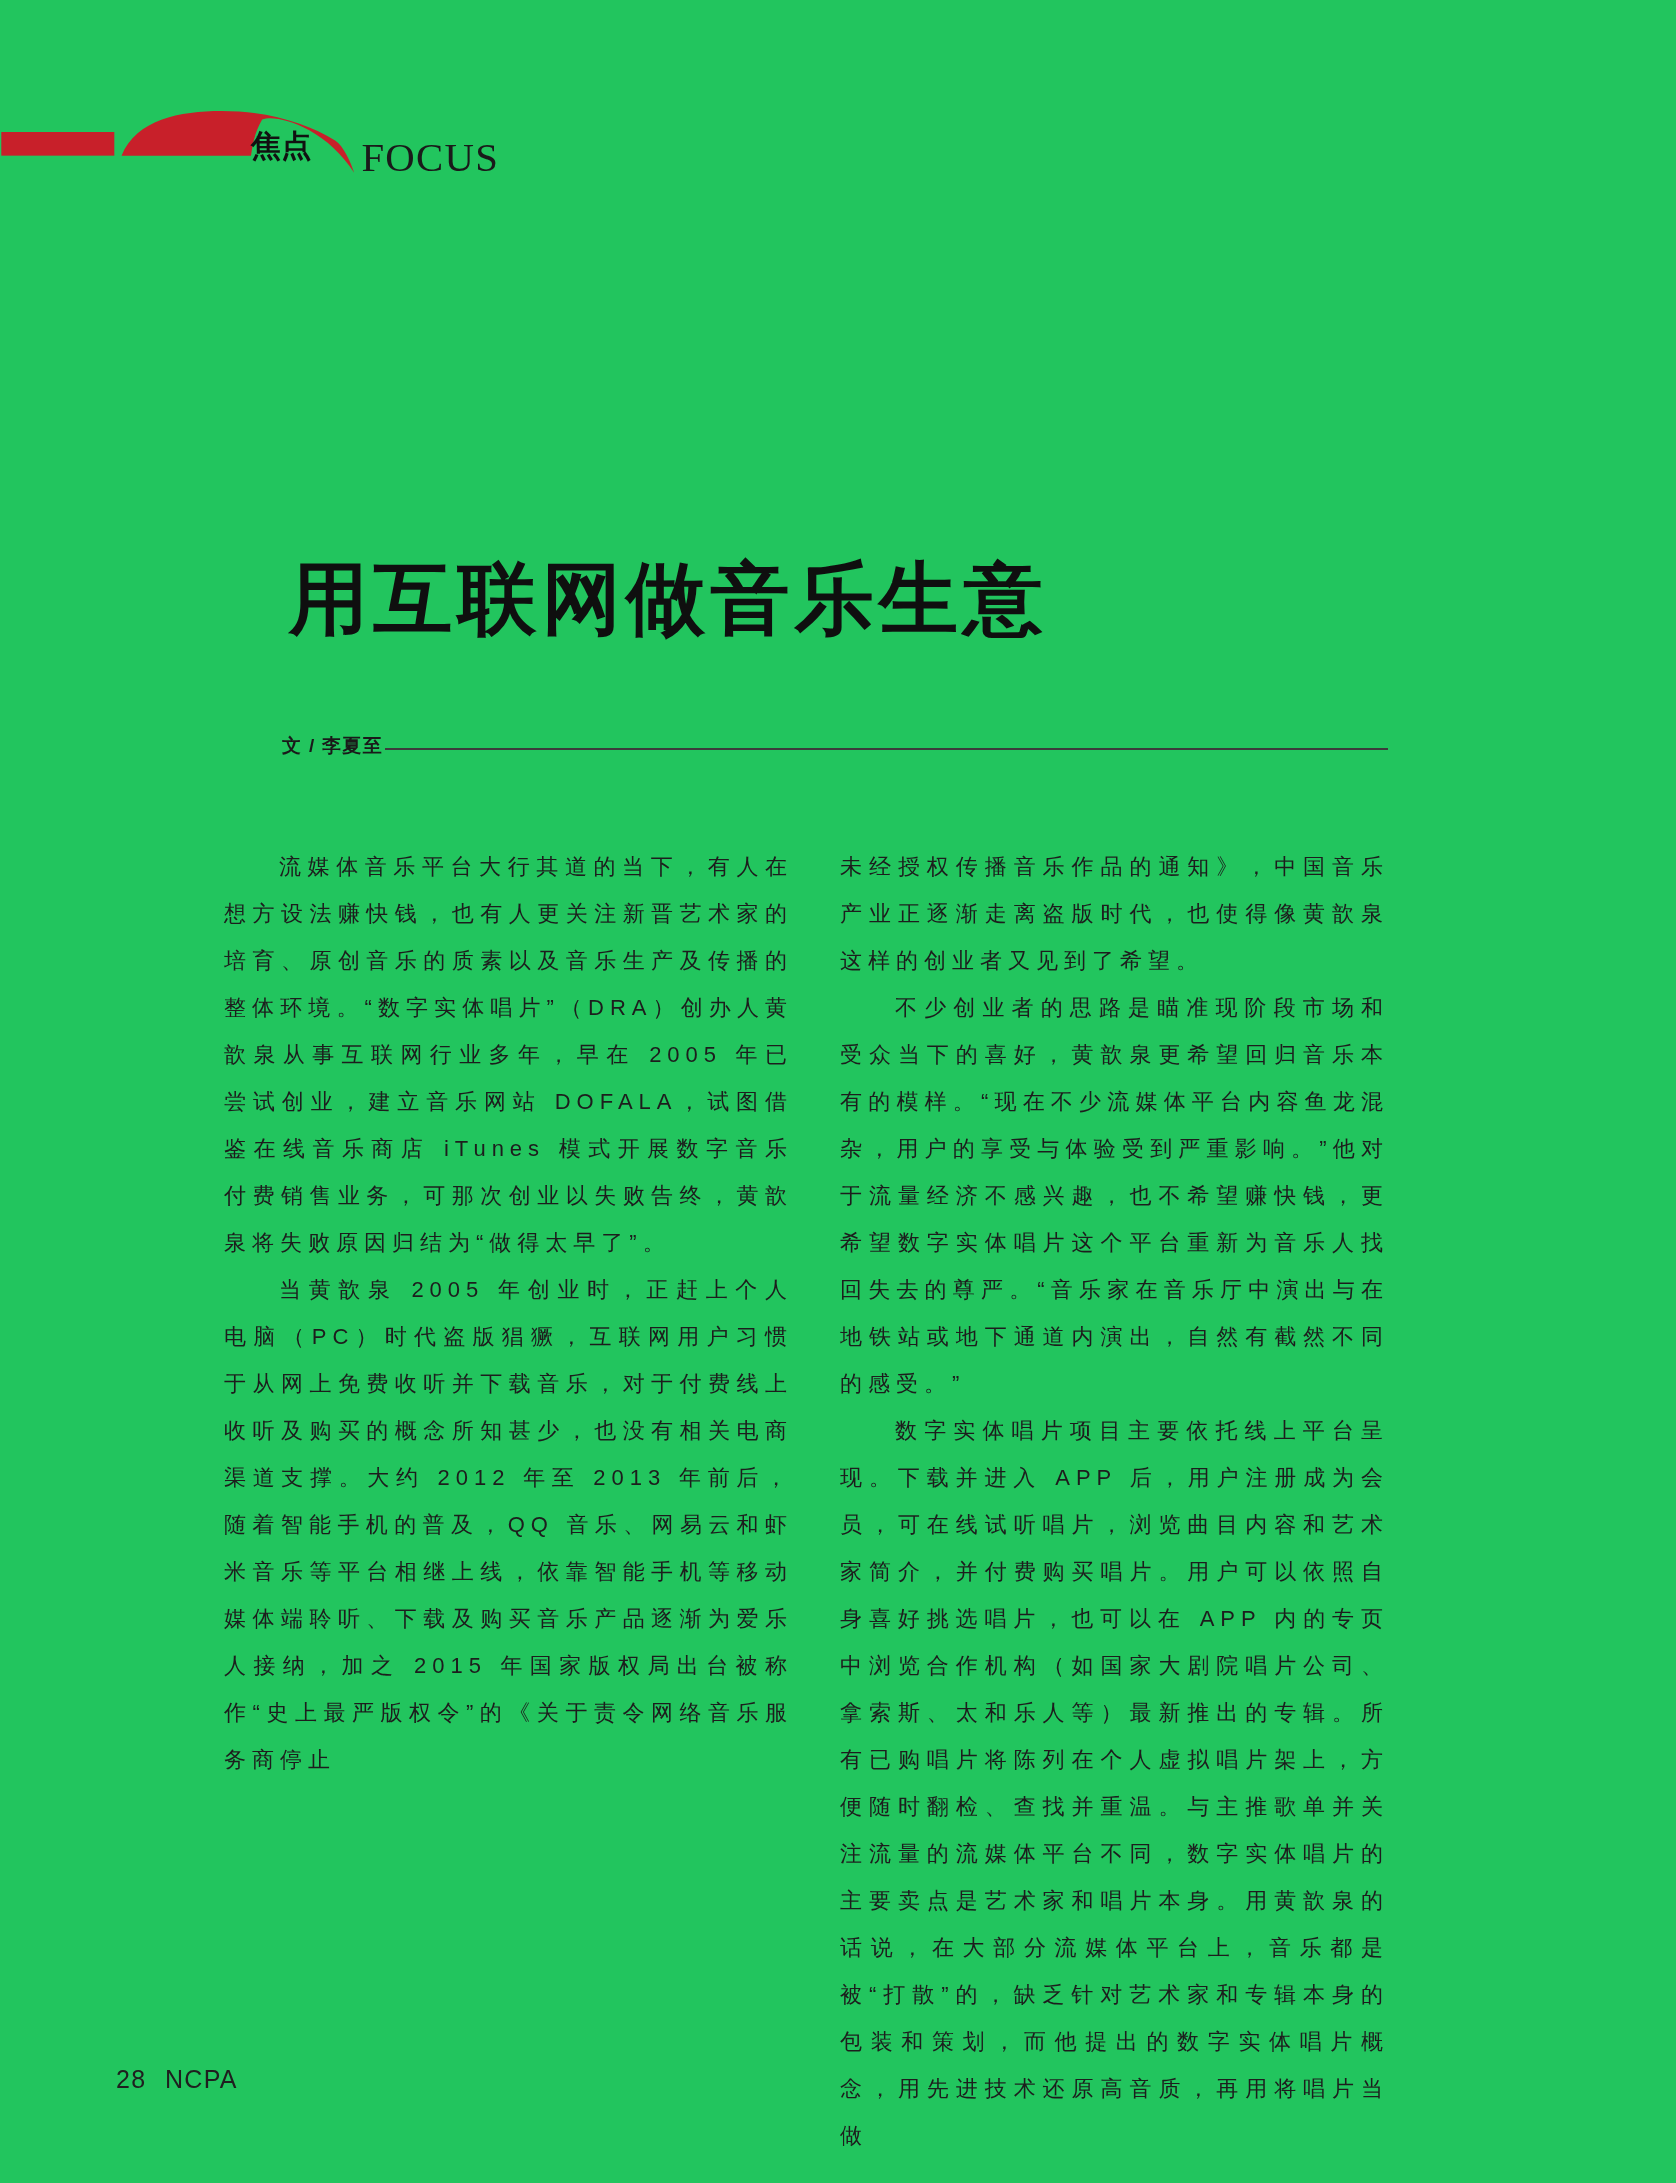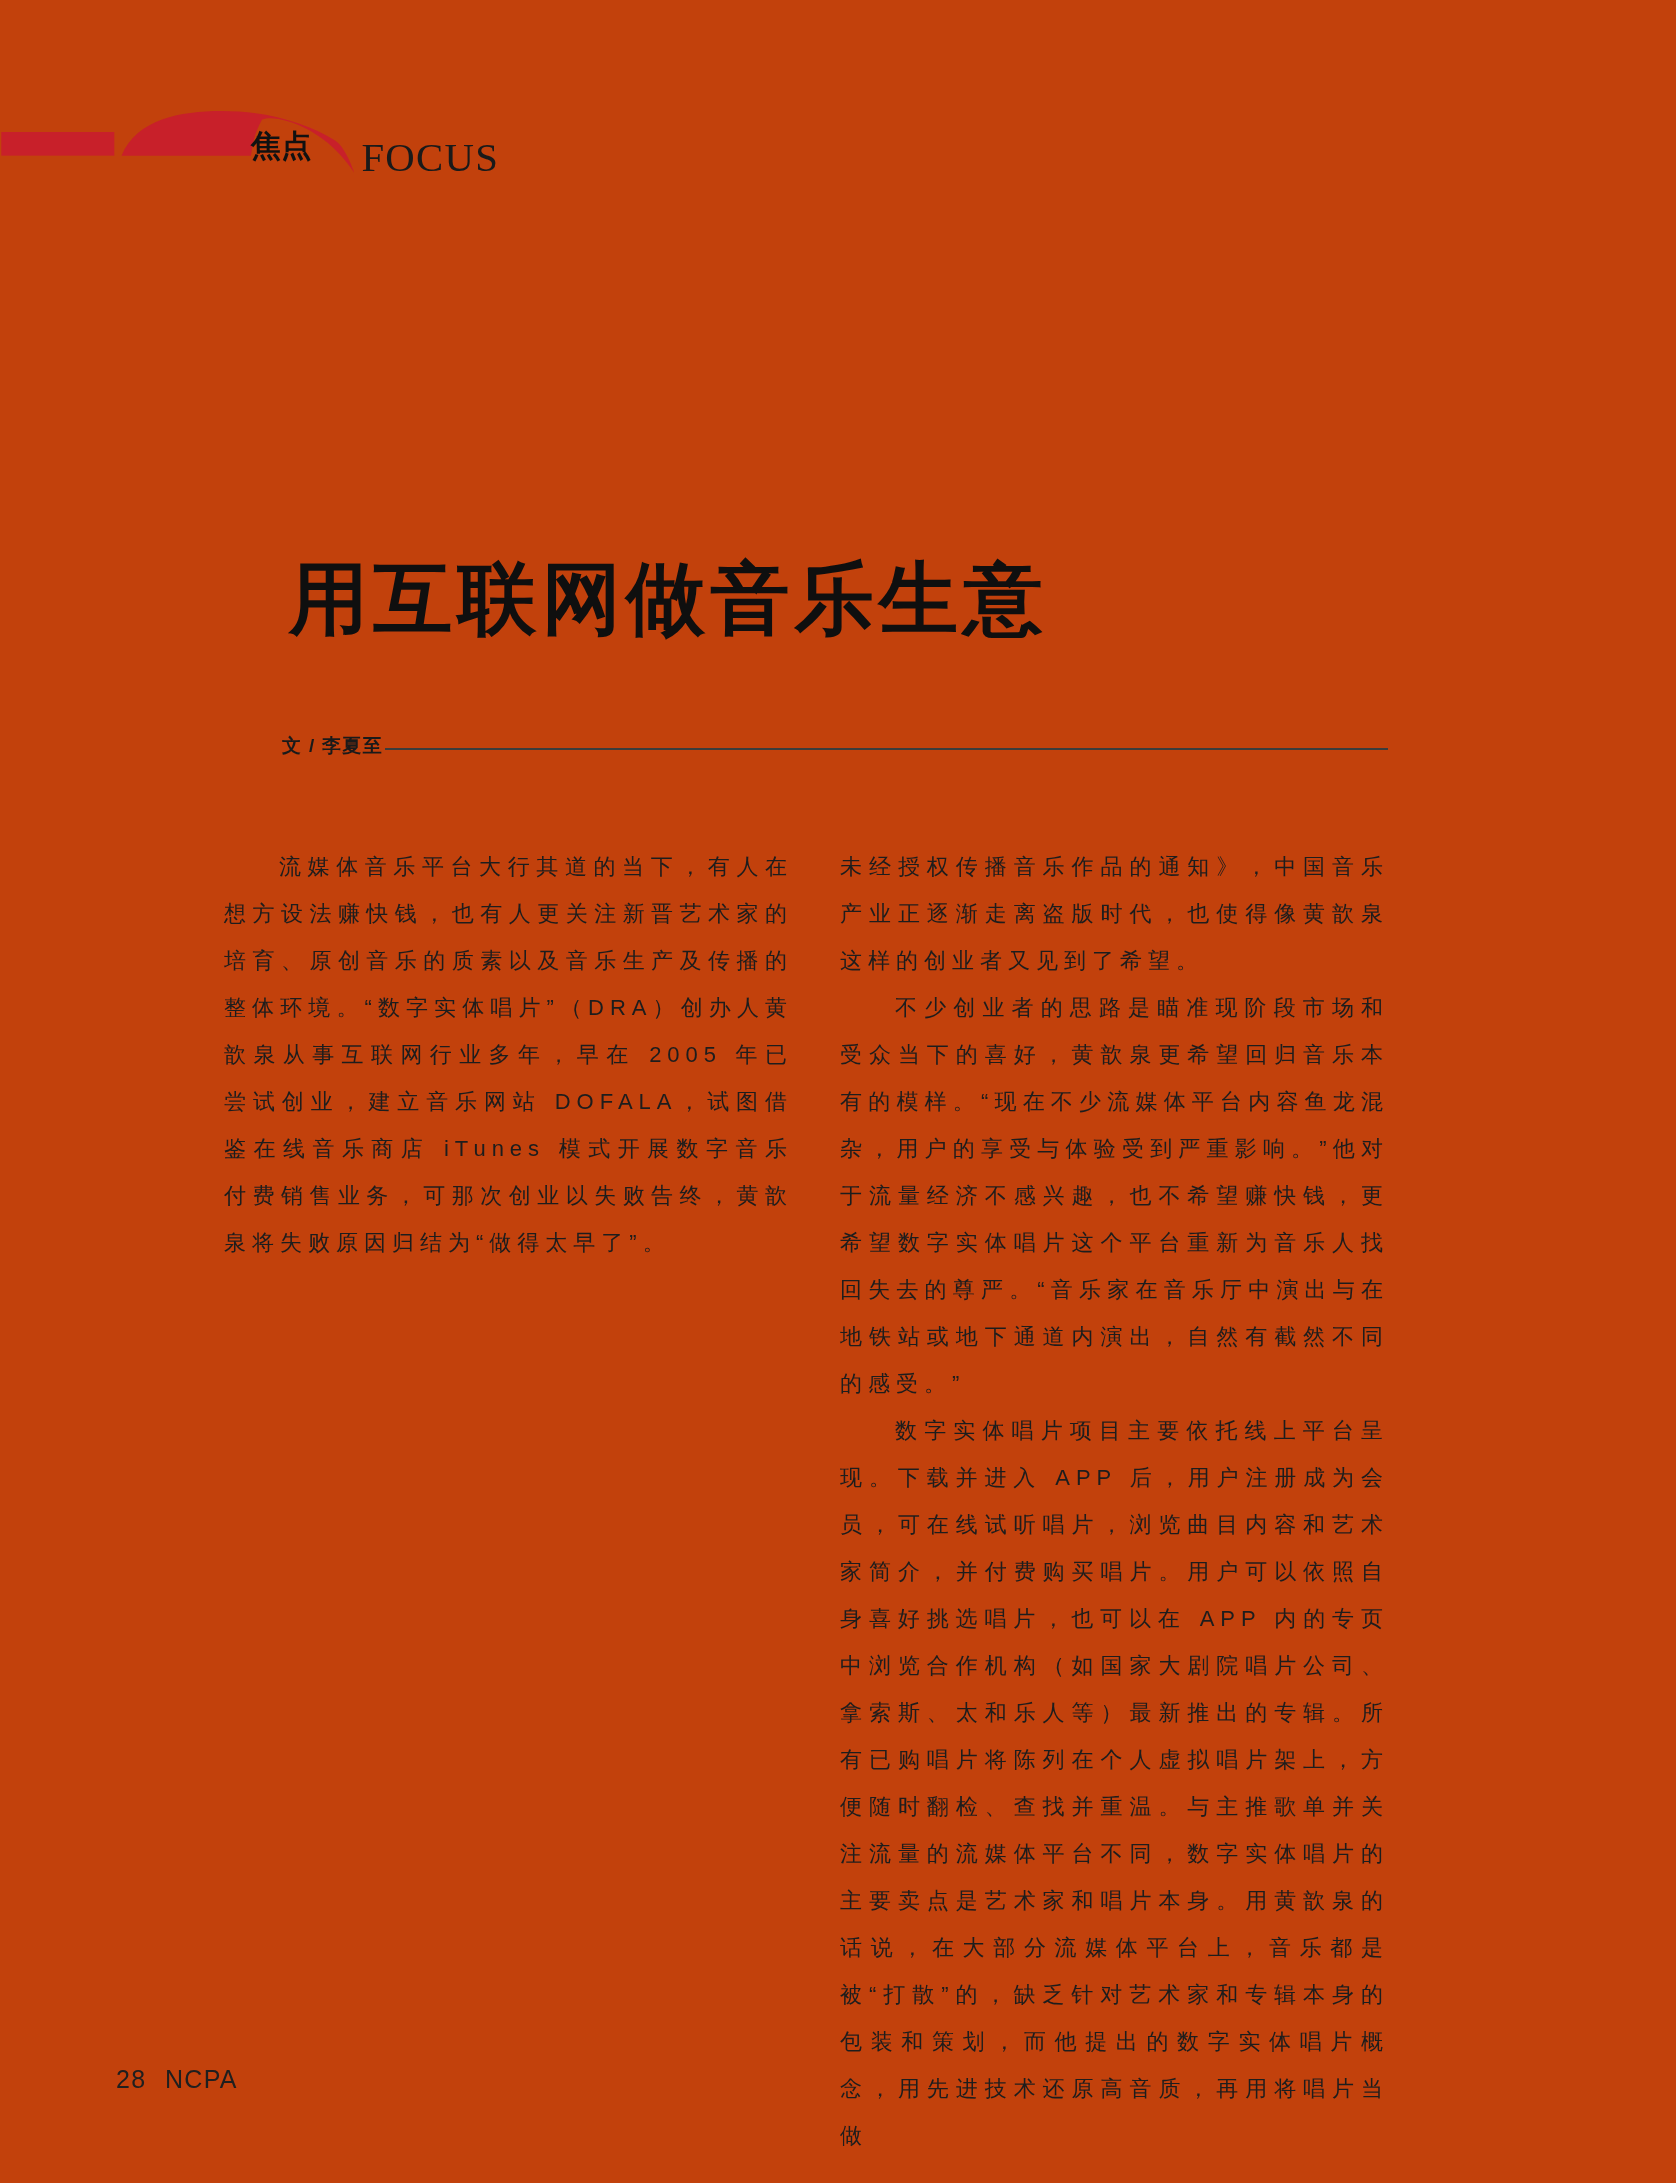--- a/index.html
+++ b/index.html
@@ -1,19 +1,19 @@
 <!DOCTYPE html>
 <html style="font-size:10.6px"><head>
 <meta charset="utf-8">
 <style>
   html,body{margin:0;padding:0;background:#e8e8e8;}
   .page{
     position:relative;
     width:1676px;height:2183px;
-    background:#c2410c;
+    background:#22c55e;
     overflow:hidden;
     font-family:"Liberation Sans", sans-serif;
     color:#1b1b1b;
   }
   .logo{position:absolute;left:0;top:109px;width:502px;height:92px;}
   .title{
     position:absolute;left:289px;top:547px;width:1122px;
     font-family:"Liberation Serif", serif;
     font-size:79px;font-weight:700;letter-spacing:5.3px;color:#0f0f0f;
     white-space:nowrap;
@@ -62,20 +62,21 @@
     <text x="548" y="95" font-size="62" letter-spacing="2" font-family="Liberation Serif, serif" fill="#1a1a1a">FOCUS</text>
   </svg>
 
   <div class="title">用互联网做音乐生意</div>
 
   <div class="byline">文 / 李夏至</div>
   <div class="byline-rule"></div>
 
   <div class="col col-left">
       <div class="para indent">流媒体音乐平台大行其道的当下，有人在想方设法赚快钱，也有人更关注新晋艺术家的培育、原创音乐的质素以及音乐生产及传播的整体环境。“数字实体唱片”（DRA）创办人黄歆泉从事互联网行业多年，早在 2005 年已尝试创业，建立音乐网站 DOFALA，试图借鉴在线音乐商店 iTunes 模式开展数字音乐付费销售业务，可那次创业以失败告终，黄歆泉将失败原因归结为“做得太早了”。</div>
+      <div class="para indent">当黄歆泉 2005 年创业时，正赶上个人电脑（PC）时代盗版猖獗，互联网用户习惯于从网上免费收听并下载音乐，对于付费线上收听及购买的概念所知甚少，也没有相关电商渠道支撑。大约 2012 年至 2013 年前后，随着智能手机的普及，QQ 音乐、网易云和虾米音乐等平台相继上线，依靠智能手机等移动媒体端聆听、下载及购买音乐产品逐渐为爱乐人接纳，加之 2015 年国家版权局出台被称作“史上最严版权令”的《关于责令网络音乐服务商停止</div>
     </div>
   <div class="col col-right">
       <div class="para">未经授权传播音乐作品的通知》，中国音乐产业正逐渐走离盗版时代，也使得像黄歆泉这样的创业者又见到了希望。</div>
       <div class="para indent">不少创业者的思路是瞄准现阶段市场和受众当下的喜好，黄歆泉更希望回归音乐本有的模样。“现在不少流媒体平台内容鱼龙混杂，用户的享受与体验受到严重影响。”他对于流量经济不感兴趣，也不希望赚快钱，更希望数字实体唱片这个平台重新为音乐人找回失去的尊严。“音乐家在音乐厅中演出与在地铁站或地下通道内演出，自然有截然不同的感受。”</div>
       <div class="para indent">数字实体唱片项目主要依托线上平台呈现。下载并进入 APP 后，用户注册成为会员，可在线试听唱片，浏览曲目内容和艺术家简介，并付费购买唱片。用户可以依照自身喜好挑选唱片，也可以在 APP 内的专页中浏览合作机构（如国家大剧院唱片公司、拿索斯、太和乐人等）最新推出的专辑。所有已购唱片将陈列在个人虚拟唱片架上，方便随时翻检、查找并重温。与主推歌单并关注流量的流媒体平台不同，数字实体唱片的主要卖点是艺术家和唱片本身。用黄歆泉的话说，在大部分流媒体平台上，音乐都是被“打散”的，缺乏针对艺术家和专辑本身的包装和策划，而他提出的数字实体唱片概念，用先进技术还原高音质，再用将唱片当做</div>
     </div>
 
   <div class="footer">
     <span class="num">28</span><span class="mag">NCPA</span>
   </div>

